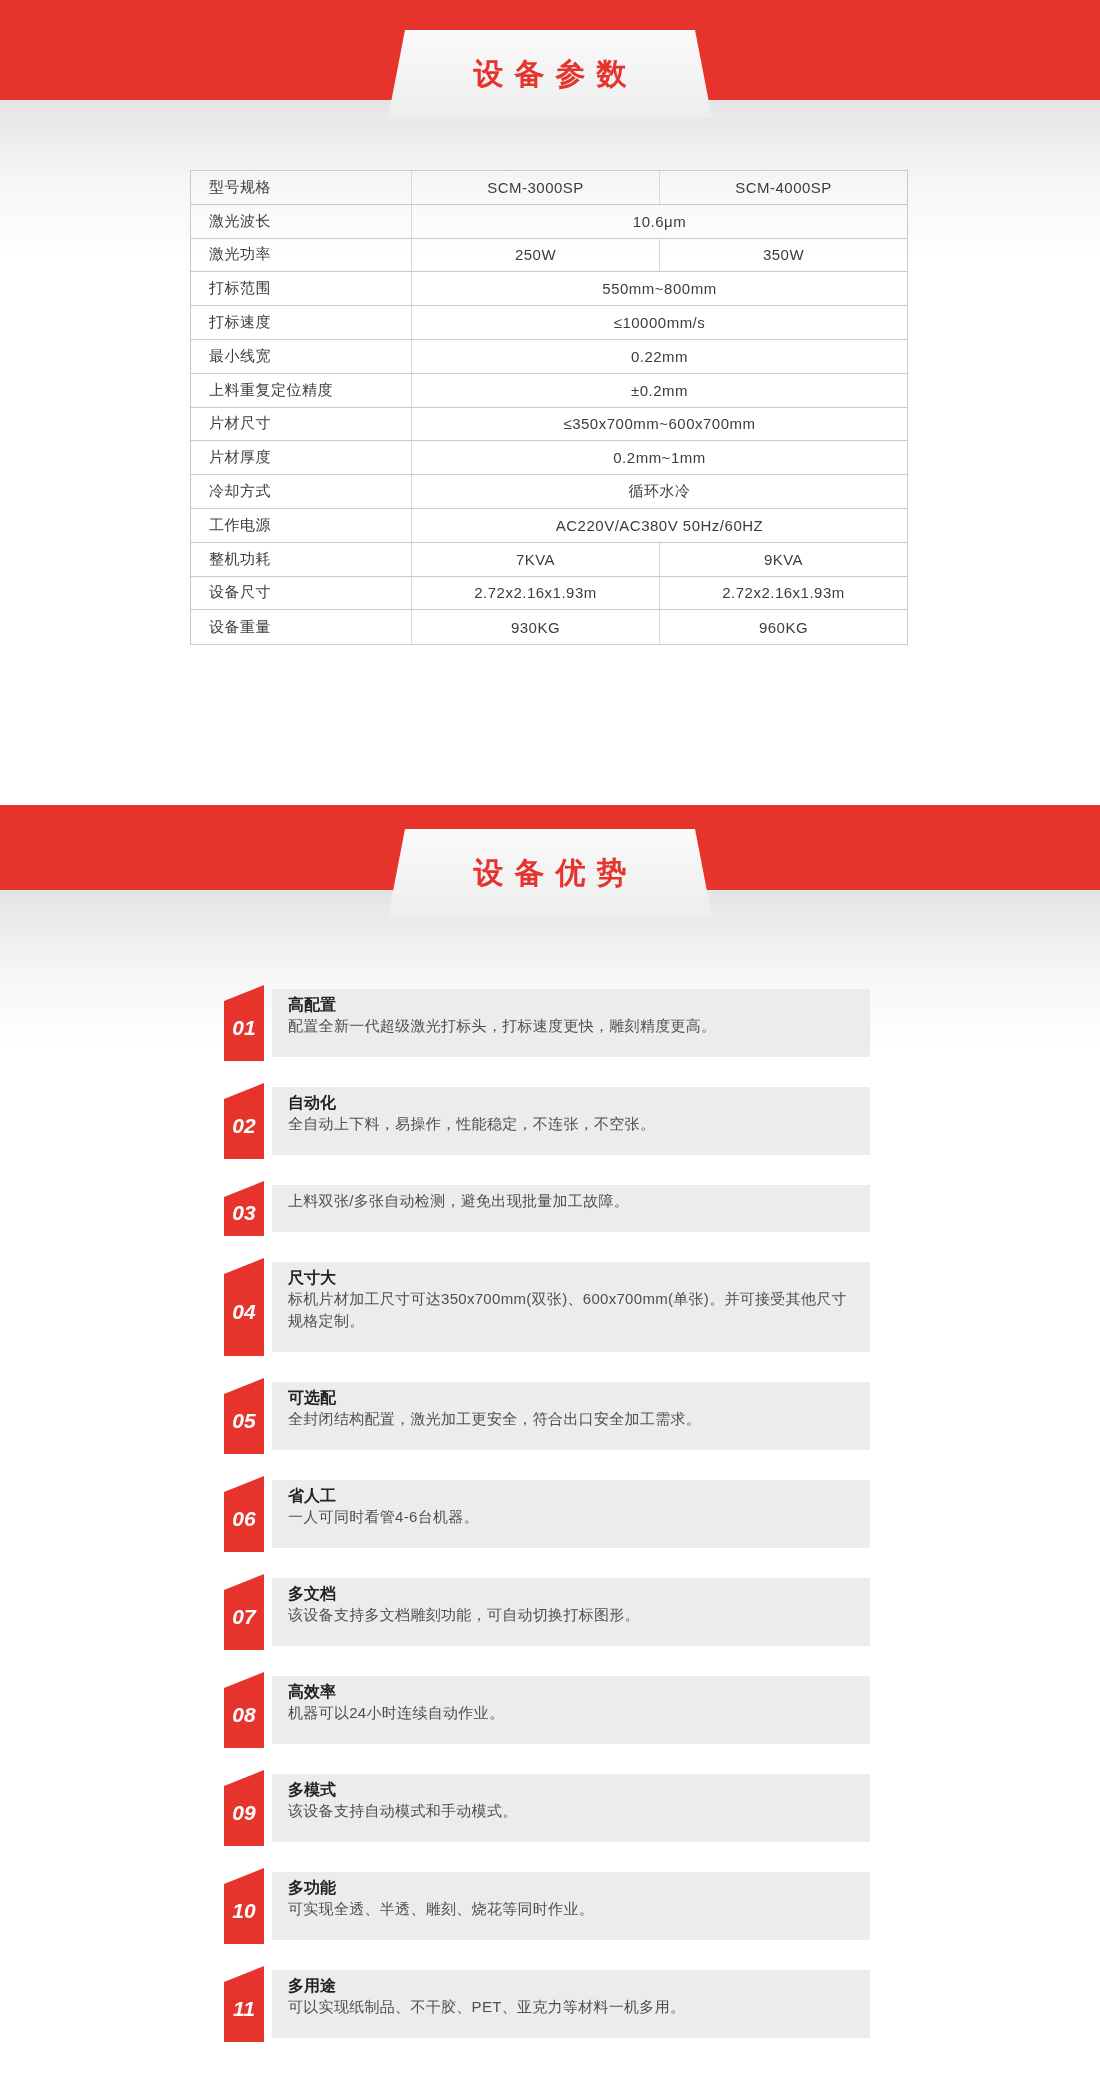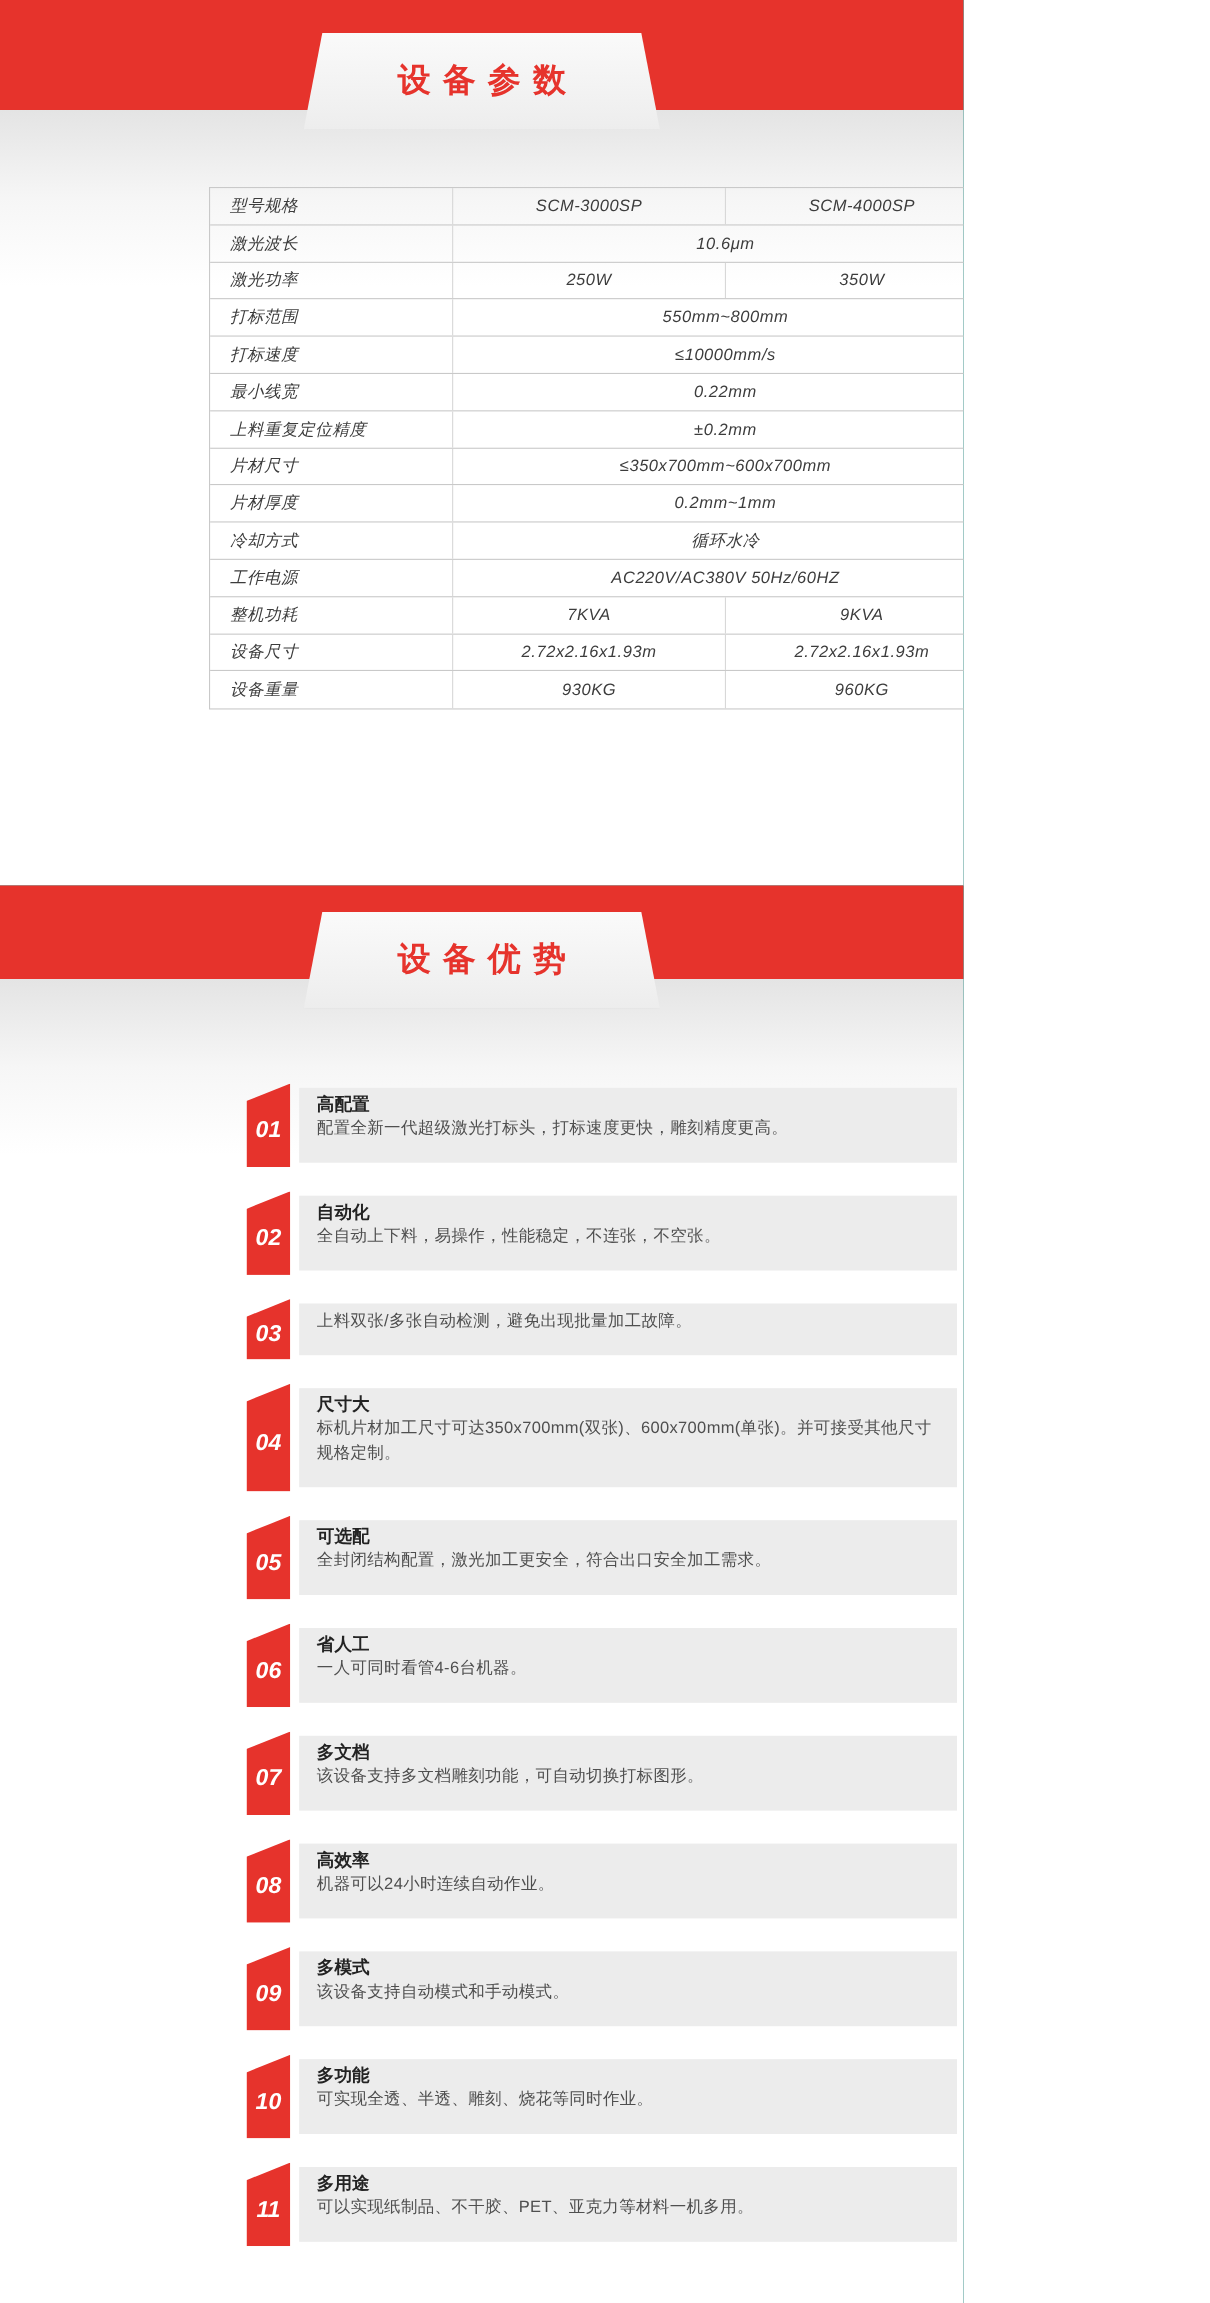--- a/index.html
+++ b/index.html
@@ -3,21 +3,21 @@
 <meta charset="utf-8">
 <style>
   :root { --red:#e6332c; }
   * { box-sizing:border-box; }
   html,body { margin:0; padding:0; background:#fff; }
   body {
     width:1100px;
     font-family:"Liberation Sans","DejaVu Sans",sans-serif;
     -webkit-font-smoothing:antialiased;
   }
-  .page { position:relative; width:876px; height:2094px; background:#0f766e; overflow:hidden; }
+  .page { position:relative; width:1100px; height:2094px; background:#f97316; overflow:hidden; }
 
   
   .banner { position:relative; width:100%; background:var(--red); z-index:5; }
   .banner-1 { height:100px; }
   .banner-2 { height:85px;text-decoration:underline; }
   .plate {
     position:absolute; left:50%; transform:translateX(-50%);
     width:324px; height:88px;
     background:linear-gradient(180deg,#fafafa 0%,#ededed 100%);
     clip-path:polygon(17px 0, calc(100% - 17px) 0, 100% 100%, 0 100%);
@@ -41,21 +41,21 @@
     position:relative; height:1204px;
     background:linear-gradient(180deg,#e4e4e4 0px,#f6f6f6 80px,#ffffff 160px,#ffffff 100%);
     padding-top:99px;
   }
 
   
   .spec-table {
     position:absolute; left:190px; top:70px; width:718px;
     border:1px solid #c9c9c9; background:transparent;
   }
-  .spec-row { display:flex; height:33.8px; border-bottom:1px solid #c9c9c9;font-style:italic; }
+  .spec-row { display:flex; height:33.8px; border-bottom:1px solid #c9c9c9; }
   .spec-row:last-child { border-bottom:none; }
   .cell {
     display:flex; align-items:center;
     font-size:15px; color:#3c3c3c; letter-spacing:0.5px;
   }
   .label-cell { width:220px; padding-left:18px; }
   .value-cell { flex:1; justify-content:center; border-left:1px solid #d8d8d8; text-align:right; }
 
   
   .adv-list { margin-left:224px; width:646px; }

